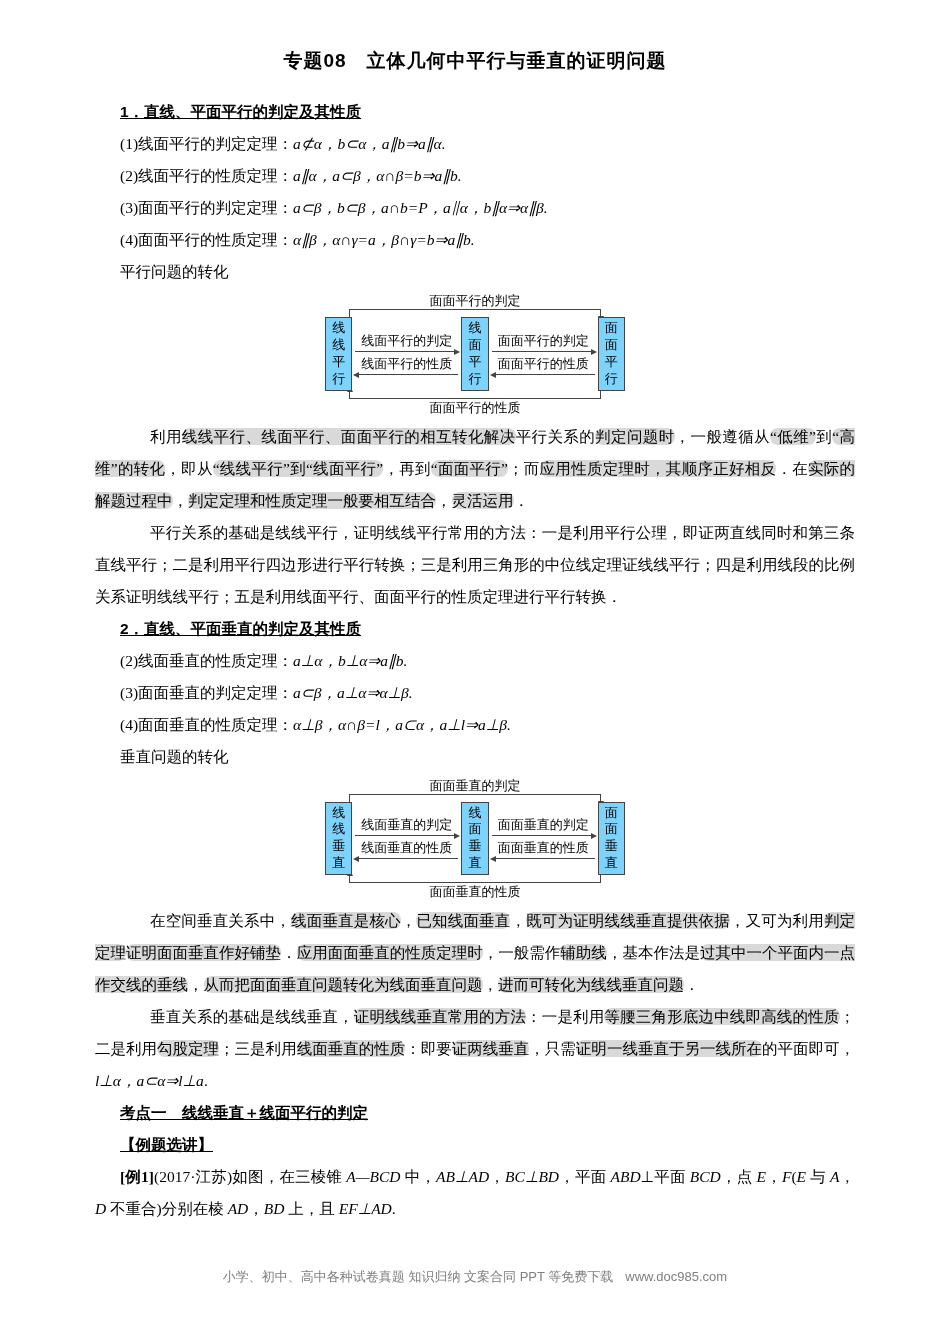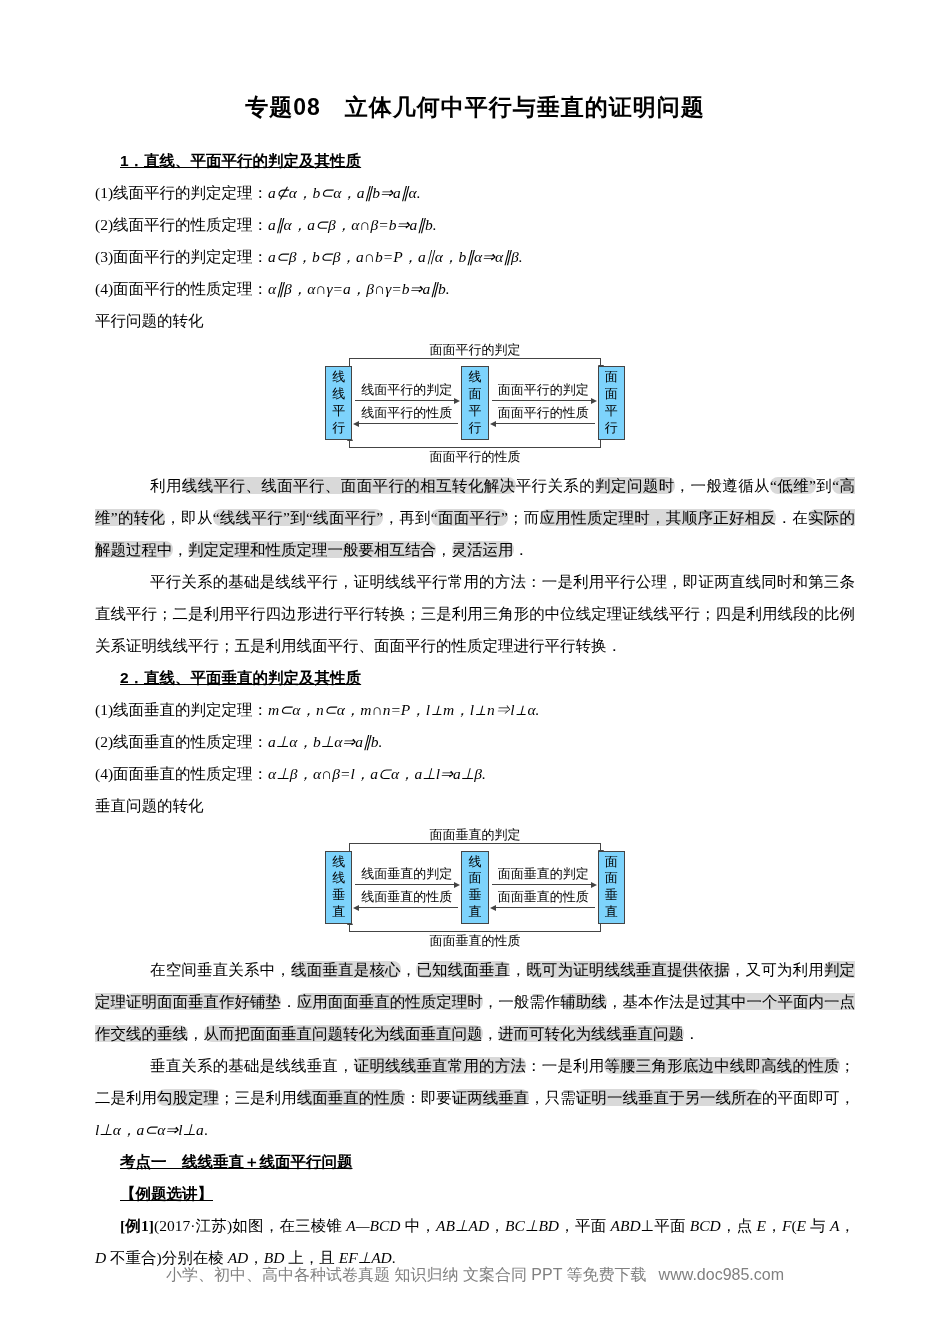--- a/index.html
+++ b/index.html
@@ -3,33 +3,33 @@
 <meta charset="utf-8">
 <style>
   * { margin:0; padding:0; box-sizing:border-box; }
   html,body { background:#fff; }
   body {
     width:950px; height:1344px; position:relative;
     font-family:"Liberation Serif", serif; color:#000;
     overflow:hidden;
   }
   .page-title {
-    padding-top:92px; text-align:center;
+    padding-top:48px; text-align:center;
     font-family:"Liberation Sans", sans-serif;
-    font-weight:bold; font-size:23px; letter-spacing:1px;
+    font-weight:bold; font-size:19px; letter-spacing:1px;
   }
   .content {
     margin:22px 95px 0 95px;
     font-size:15.5px; line-height:32px; text-align:justify;
   }
   .sec-head {
     font-family:"Liberation Sans", sans-serif;
     font-weight:bold; font-size:15.5px; margin-left:25px;text-decoration:underline;
   }
-  .item, .transition { }
+  .item, .transition { margin-left:25px; }
   .math { font-family:"Liberation Serif", serif; font-style:italic; }
   .bold { font-weight:bold; }
   .hl { background:var(--highlight, #d9d9d9);border-radius:8px; }
   .para { text-indent:55px; }
   .para-ex { text-indent:25px; }
 
   
   .diagram {
     position:relative; width:300px; margin:5px auto 6px auto;
     font-family:"Liberation Sans", sans-serif;
@@ -62,21 +62,21 @@
     border-left:6px solid #444; border-top:3.5px solid transparent; border-bottom:3.5px solid transparent;
   }
   .d-arrow.left::after {
     content:""; position:absolute; left:-2px; bottom:-4px;
     border-right:6px solid #444; border-top:3.5px solid transparent; border-bottom:3.5px solid transparent;
   }
 
   .footer {
     position:absolute; left:0; right:0; bottom:58px;
     text-align:center; font-family:"Liberation Sans", sans-serif;
-    font-size:16px; color:#808080;
+    font-size:13px; color:#808080;
   }
   .footer span { margin:0 6px; }
 </style>
 </head>
 <body>
 
 <div>
 
   <h1 class="page-title">专题08　立体几何中平行与垂直的证明问题</h1>
 
@@ -109,22 +109,22 @@
       </div>
       <div class="d-loop d-loop-bottom"></div>
       <div class="d-bottom-text">面面平行的性质</div>
     </div>
 
     <p class="para"><span>利用</span><span class="hl">线线平行、线面平行、面面平行的相互转化解决</span><span>平行关系的</span><span class="hl">判定问题时</span><span>，一般遵循从</span><span class="hl">“低维”</span><span>到</span><span class="hl">“高维”的转化</span><span>，即从</span><span class="hl">“线线平行”到“线面平行”</span><span>，再到</span><span class="hl">“面面平行”</span><span>；而</span><span class="hl">应用性质定理时，其顺序正好相反</span><span>．在</span><span class="hl">实际的解题过程中</span><span>，</span><span class="hl">判定定理和性质定理一般要相互结合</span><span>，</span><span class="hl">灵活运用</span><span>．</span></p>
     <p class="para"><span>平行关系的基础是线线平行，证明线线平行常用的方法：一是利用平行公理，即证两直线同时和第三条直线平行；二是利用平行四边形进行平行转换；三是利用三角形的中位线定理证线线平行；四是利用线段的比例关系证明线线平行；五是利用线面平行、面面平行的性质定理进行平行转换．</span></p>
 
     <h2 class="sec-head">2．直线、平面垂直的判定及其性质</h2>
 
-    <p class="item"><span>(1)线面垂直的判定定理：</span><span class="math">m⊂α，n⊂α，m∩n=P，l⊥m，l⊥n⇒l⊥α.</span></p>
     <p class="item"><span>(2)线面垂直的性质定理：</span><span class="math">a⊥α，b⊥α⇒a∥b.</span></p>
+    <p class="item"><span>(3)面面垂直的判定定理：</span><span class="math">a⊂β，a⊥α⇒α⊥β.</span></p>
     <p class="item"><span>(4)面面垂直的性质定理：</span><span class="math">α⊥β，α∩β=l，a⊂α，a⊥l⇒a⊥β.</span></p>
 
     <p class="transition">垂直问题的转化</p>
 
     <div class="diagram">
       <div class="d-top-text">面面垂直的判定</div>
       <div class="d-loop d-loop-top"></div>
       <div class="d-row">
         <div class="d-box">线线垂直</div>
         <div class="d-mid">
@@ -138,21 +138,21 @@
         </div>
         <div class="d-box">面面垂直</div>
       </div>
       <div class="d-loop d-loop-bottom"></div>
       <div class="d-bottom-text">面面垂直的性质</div>
     </div>
 
     <p class="para"><span>在空间垂直关系中，</span><span class="hl">线面垂直是核心</span><span>，</span><span class="hl">已知线面垂直</span><span>，</span><span class="hl">既可为证明线线垂直提供依据</span><span>，又可为利用</span><span class="hl">判定定理</span><span class="hl">证明面面垂直作好铺垫</span><span>．</span><span class="hl">应用面面垂直的性质定理时</span><span>，一般需作</span><span class="hl">辅助线</span><span>，基本作法是</span><span class="hl">过其中一个平面内一点作交线的垂线</span><span>，</span><span class="hl">从而把面面垂直问题转化为线面垂直问题</span><span>，</span><span class="hl">进而可转化为线线垂直问题</span><span>．</span></p>
     <p class="para"><span>垂直关系的基础是线线垂直，</span><span class="hl">证明线线垂直常用的方法</span><span>：一是利用</span><span class="hl">等腰三角形底边中线即高线的性质</span><span>；二是利用</span><span class="hl">勾股定理</span><span>；三是利用</span><span class="hl">线面垂直的性质</span><span>：即要</span><span class="hl">证两线垂直</span><span>，只需</span><span class="hl">证明一线垂直于另一线所在</span><span>的平面即可，</span><span class="math">l⊥α，a⊂α⇒l⊥a</span><span>.</span></p>
 
-    <h2 class="sec-head">考点一　线线垂直＋线面平行问题</h2>
+    <h2 class="sec-head">考点一　线线垂直＋线面平行的判定</h2>
     <h3 class="sec-head">【例题选讲】</h3>
     <p class="para-ex"><span class="bold">[例1]</span><span>(2017·江苏)如图，在三棱锥 </span><span class="math">A—BCD</span><span> 中，</span><span class="math">AB⊥AD</span><span>，</span><span class="math">BC⊥BD</span><span>，平面 </span><span class="math">ABD</span><span>⊥平面 </span><span class="math">BCD</span><span>，点 </span><span class="math">E</span><span>，</span><span class="math">F</span><span>(</span><span class="math">E</span><span> 与 </span><span class="math">A</span><span>，</span><span class="math">D</span><span> 不重合)分别在棱 </span><span class="math">AD</span><span>，</span><span class="math">BD</span><span> 上，且 </span><span class="math">EF⊥AD</span><span>.</span></p>
 
   </div>
 
   <div class="footer">
     <span>小学、初中、高中各种试卷真题 知识归纳 文案合同 PPT 等免费下载</span><span>www.doc985.com</span>
   </div>
 
 </div>

